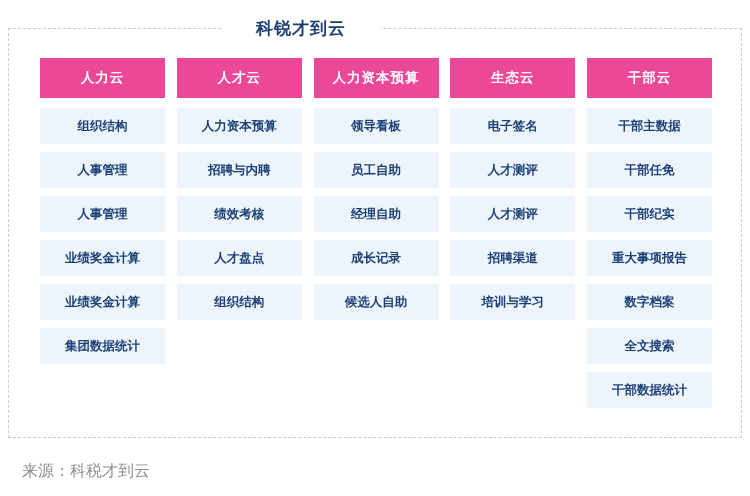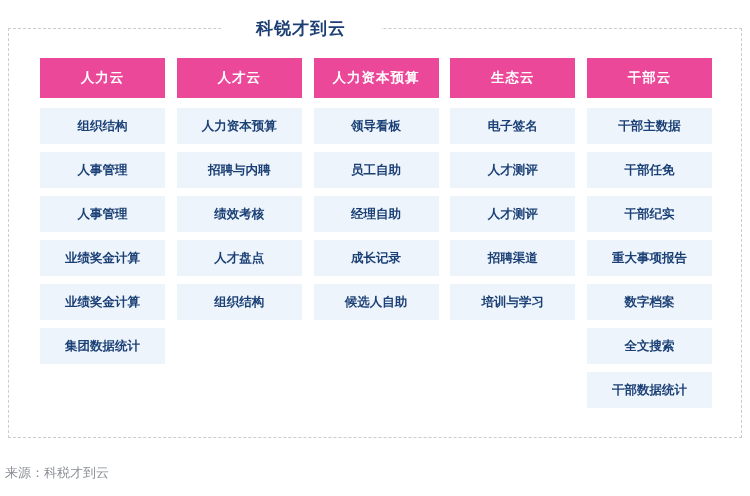--- a/index.html
+++ b/index.html
@@ -76,23 +76,23 @@
     font-size: 12.5px;
     display: flex;
     align-items: center;
     justify-content: center;
     margin-bottom: 8px;
     white-space: nowrap;
     font-weight: bold;
   }
   .source {
     position: absolute;
-    left: 5px;
+    left: 22px;
     bottom: 14px;
-    font-size: 13px;
+    font-size: 16px;
     color: #8a8f96;
   }
 </style>
 </head>
 <body>
 
 <div class="page">
 
   <div class="frame"></div>
 

